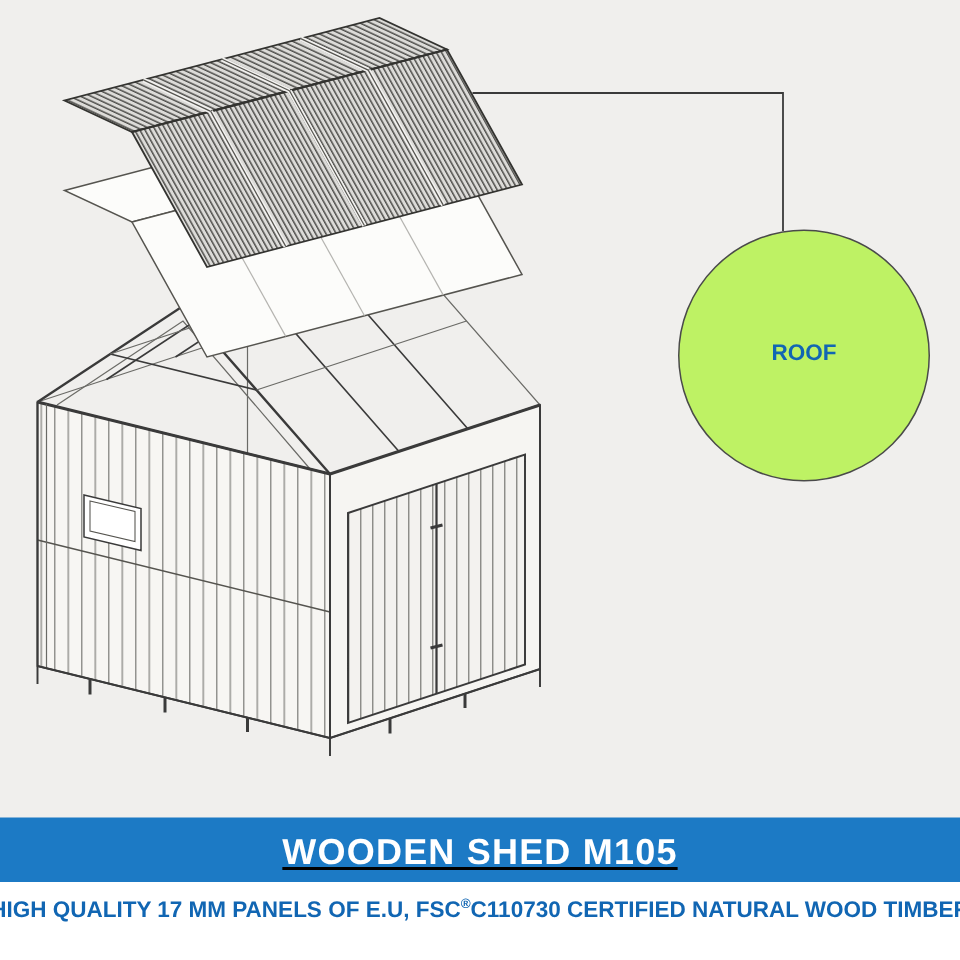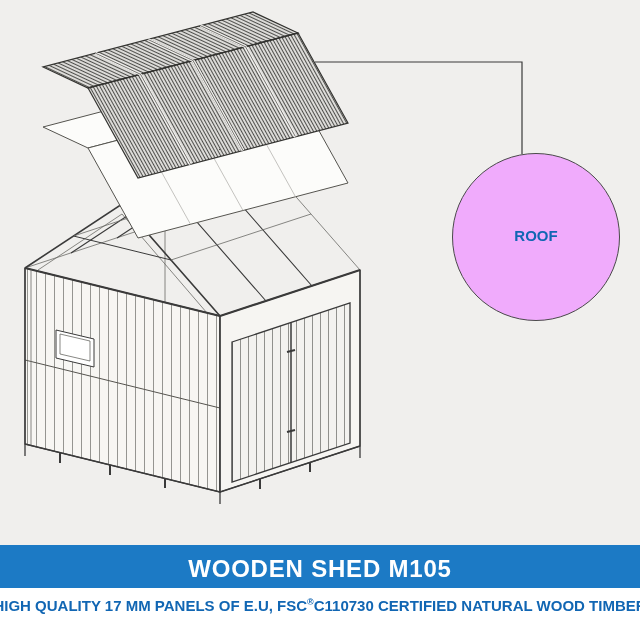--- a/index.html
+++ b/index.html
@@ -6,32 +6,32 @@
   .page {
     position:relative; width:640px; height:640px; overflow:hidden;
     font-family:"Liberation Sans", sans-serif;
     background: var(--canvas-bg, #f0efed);
   }
   .illustration { position:absolute; left:0; top:0; width:640px; height:546px; }
   .illustration svg { display:block; }
 
   .callout {
     position:absolute; left:452px; top:153px; width:168px; height:168px;
-    border-radius:50%; background:#f0abfc; border:1.5px solid #4a4a4a;
+    border-radius:50%; background:#bef264; border:1.5px solid #4a4a4a;
     box-sizing:border-box; padding:10px;
     display:flex; flex-direction:row; align-items:center; justify-content:center;
     text-align:center; color: var(--text-blue, #1166b3);
   }
   .callout-title { font-weight:bold; font-size:15px; margin-bottom:4px; }
   .callout-body  { font-weight:bold; font-size:11.5px; line-height:1.3; white-space:pre-line; }
 
   .banner {
     position:absolute; left:0; top:545px; width:640px; height:47px;
     background: var(--banner-blue, #1c7ac5);
-    display:flex; align-items:center; justify-content:center;
+    display:flex; align-items:center; justify-content:center;text-decoration:underline;
   }
   .banner-title { color:#ffffff; font-weight:bold; font-size:24px; letter-spacing:0.8px; }
 
   .footer {
     position:absolute; left:0; top:588px; width:640px; height:52px;
     background:#ffffff; display:flex; justify-content:center; align-items:flex-start;
     padding-top:9px; box-sizing:border-box;
   }
   .footer-text { color: var(--text-blue, #1166b3); font-weight:bold; font-size:15px; white-space:nowrap; }
   .footer-text sup { font-size:9px; }

